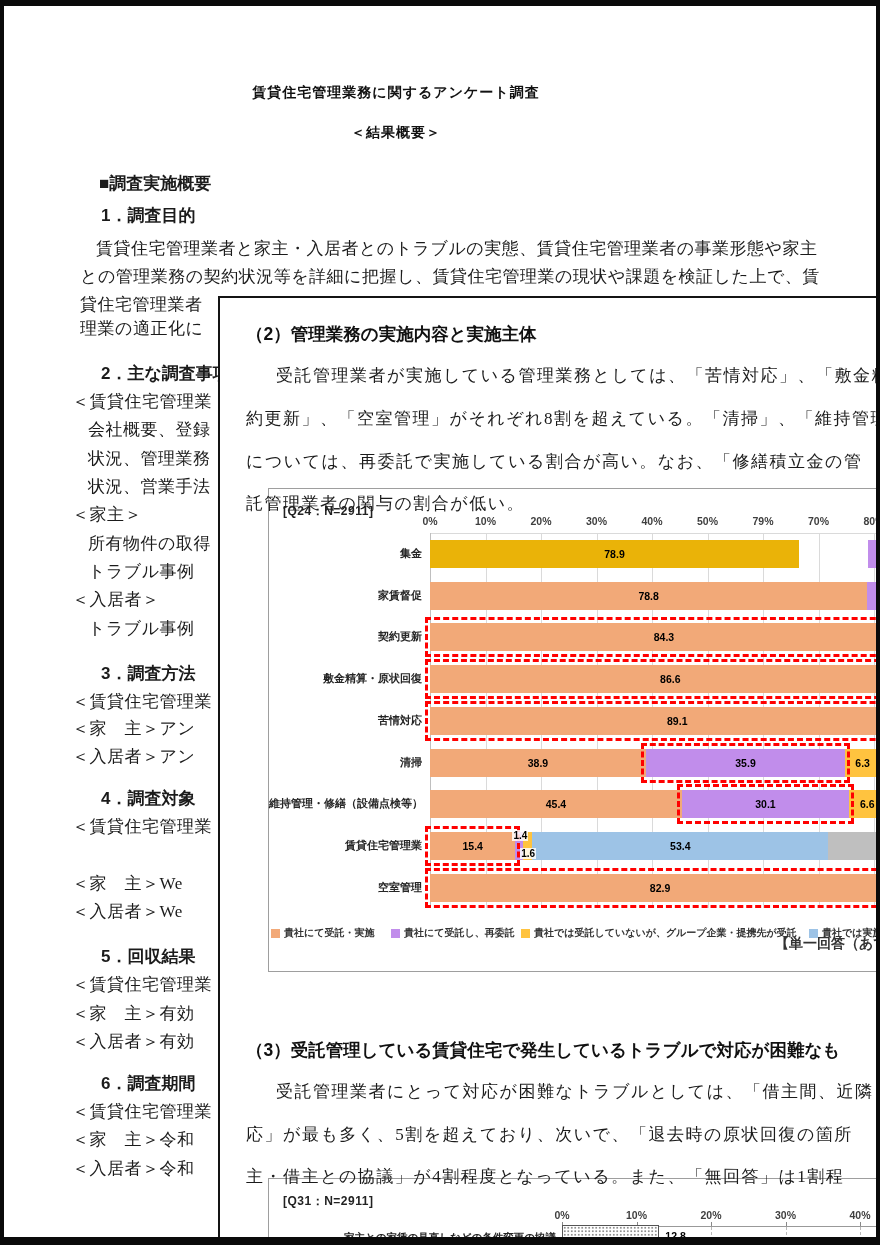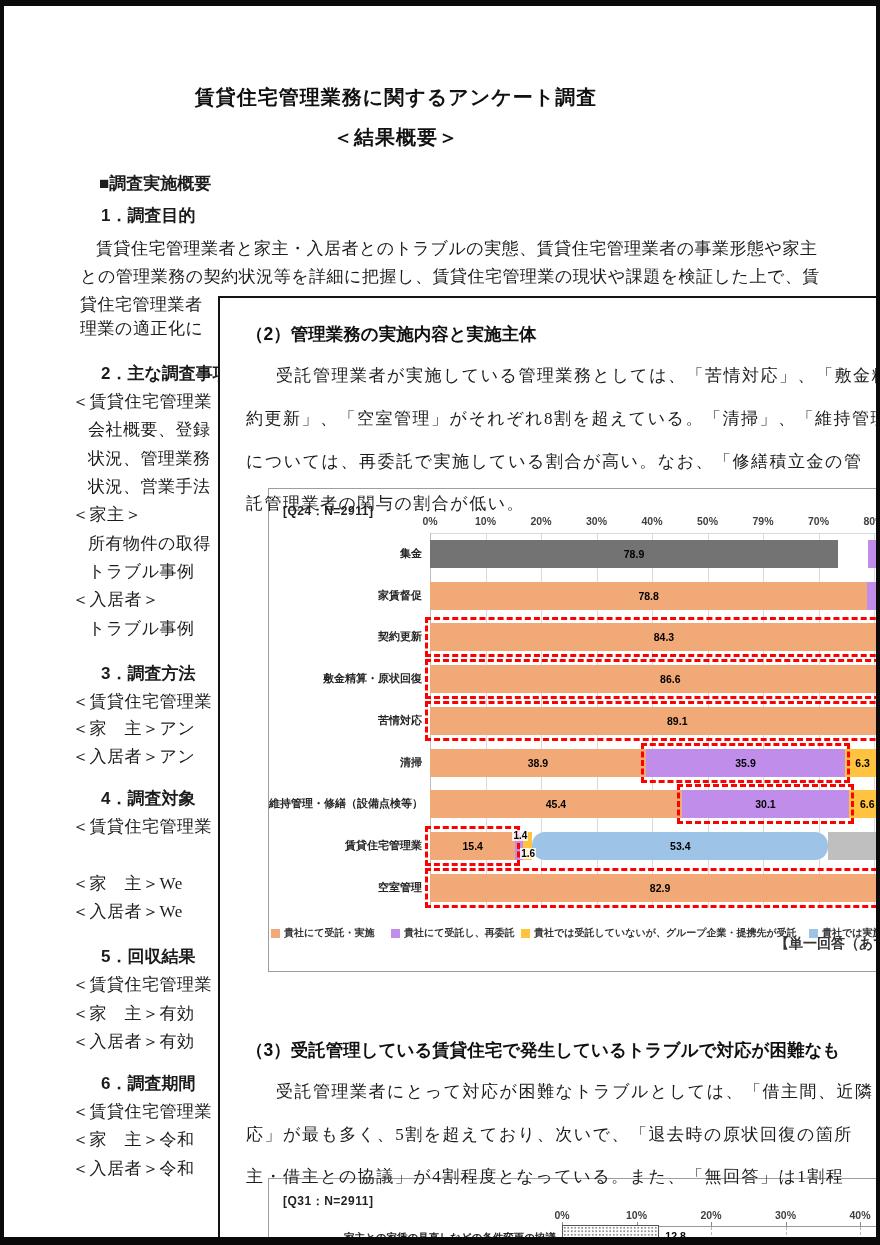--- a/index.html
+++ b/index.html
@@ -2,21 +2,21 @@
 <html><head>
 <meta charset="utf-8">
 <style>
   html,body{margin:0;padding:0;background:#777;}
   .canvas{position:relative;width:880px;height:1245px;background:#fff;overflow:hidden;
     font-family:"Liberation Sans","DejaVu Sans",sans-serif;}
   .frame{position:absolute;inset:0;border:solid #0a0a0a;border-width:6px 4px 8px 4px;
     pointer-events:none;z-index:40;}
   
   .bgtitle{position:absolute;left:0;width:792px;text-align:center;font-weight:700;
-    font-size:20px;color:#111;letter-spacing:1px;}
+    font-size:14px;color:#111;letter-spacing:1px;}
   #title1{top:84px}
   #title2{top:124px}
   .bgline{position:absolute;white-space:nowrap;color:#1b1b1b;}
   .bgline.h{font-weight:700;font-size:17px;margin-left:39px;}
   .bgline.t{font-family:"Liberation Serif","DejaVu Serif",serif;font-size:17px;letter-spacing:.5px;}
   
   .overlay{position:absolute;left:218px;top:296px;right:0;bottom:0;background:#fff;
     border-left:2px solid #141414;border-top:2px solid #141414;z-index:10;}
   .ovh{position:absolute;font-weight:700;font-size:17.5px;white-space:nowrap;color:#111;}
   #s2h{left:26px;top:24px}
@@ -114,21 +114,21 @@
         <div class="tick" style="left: 494px; top: 26px;">79%</div>
         <div class="grid" style="left: 494px; top: 44px; height: 375px;"></div>
         <div class="tick" style="left: 549.5px; top: 26px;">70%</div>
         <div class="grid" style="left: 549.5px; top: 44px; height: 375px;"></div>
         <div class="tick" style="left: 605px; top: 26px;">80%</div>
         <div class="grid" style="left: 605px; top: 44px; height: 375px;"></div>
         <div class="axisline" style="left: 161px; top: 44px; width: 538px; height: 1px; background: rgb(218, 218, 218);"></div>
         <div class="axisline" style="left: 161px; top: 44px; width: 1px; height: 375px; background: rgb(191, 191, 191);"></div>
         <div class="cat" style="width: 153px; top: 57px;">集金</div>
         <div class="bar" style="left: 161px; top: 51px;">
-          <div class="seg" style="left: 0px; width: 408px; background: #737373;">
+          <div class="seg" style="left: 0px; width: 369px; background: #eab308;">
             <span>78.9</span>
           </div>
           <div class="seg" style="left: 437.895px; width: 35.52px; background: rgb(193, 141, 235);"></div>
         </div>
         <div class="cat" style="width: 153px; top: 98.7px;">家賃督促</div>
         <div class="bar" style="left: 161px; top: 92.7px;">
           <div class="seg" style="left: 0px; width: 437.34px; background: rgb(242, 169, 120);">
             <span>78.8</span>
           </div>
           <div class="seg" style="left: 437.34px; width: 35.52px; background: rgb(193, 141, 235);"></div>
@@ -183,21 +183,21 @@
         <div class="cat" style="width: 153px; top: 348.9px;">賃貸住宅管理業</div>
         <div class="bar" style="left: 161px; top: 342.9px;">
           <div class="seg" style="left: 0px; width: 85.47px; background: rgb(242, 169, 120);">
             <span>15.4</span>
           </div>
           <div class="dash" style="left: -5px; top: -6px; width: 89.47px; height: 34px;"></div>
           <div class="seg" style="left: 85.47px; width: 7.77px; background: rgb(193, 141, 235);"></div>
           <div class="outlbl" style="left: 82.47px; top: -2px;">1.4</div>
           <div class="seg" style="left: 93.24px; width: 8.88px; background: rgb(255, 195, 63);"></div>
           <div class="outlbl" style="left: 90.24px; top: 16px;">1.6</div>
-          <div class="seg tex" style="left: 102.12px; width: 296.37px; background: rgb(157, 195, 230); border-radius: 13px;">
+          <div class="seg tex" style="left: 102.12px; width: 296.37px; background: rgb(157, 195, 230);">
             <span>53.4</span>
           </div>
           <div class="seg" style="left: 398.49px; width: 156.51px; background: rgb(191, 191, 191);"></div>
         </div>
         <div class="cat" style="width: 153px; top: 390.6px;">空室管理</div>
         <div class="bar" style="left: 161px; top: 384.6px;">
           <div class="seg" style="left: 0px; width: 460.095px; background: rgb(242, 169, 120);">
             <span>82.9</span>
           </div>
           <div class="dash" style="left: -5px; top: -6px; width: 464.095px; height: 34px;"></div>

